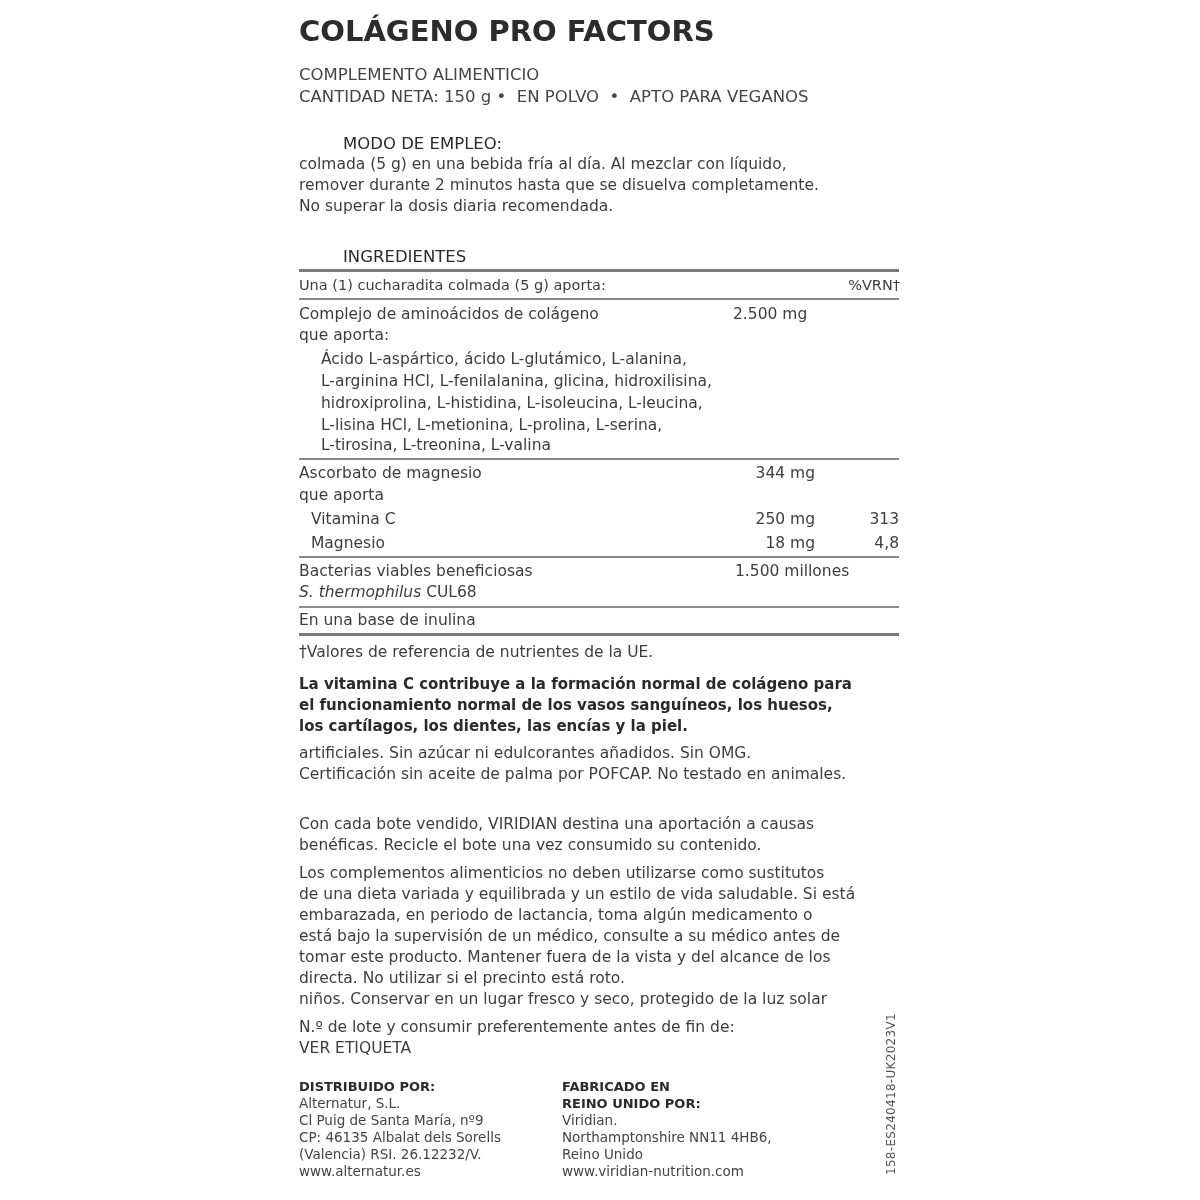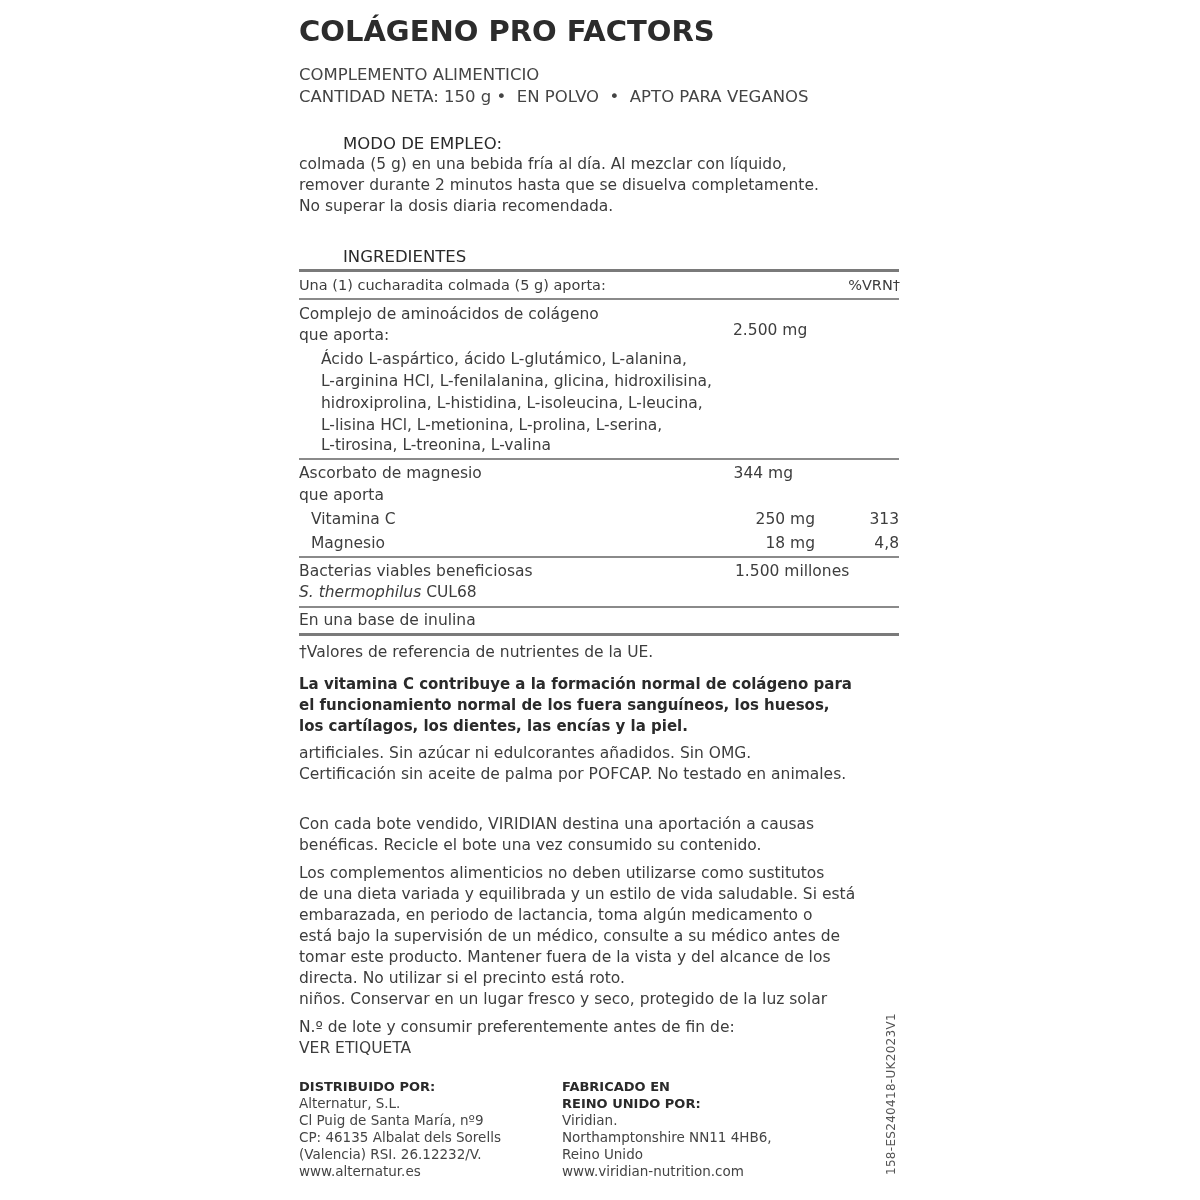--- a/index.html
+++ b/index.html
@@ -37,31 +37,31 @@
 </div>
 
 <div class="h2" style="top:247px">INGREDIENTES</div>
 <div class="hr thick" style="top:269px"></div>
 
 <div class="cell" style="left:299px; top:274px; font-size:14.5px">Una (1) cucharadita colmada (5 g) aporta:</div>
 <div class="cell right" style="right:300px; top:274px; font-size:14.5px">%VRN†</div>
 <div class="hr thin" style="top:298px"></div>
 
 <div class="cell" style="left:299px; top:303px">Complejo de aminoácidos de colágeno</div>
-<div class="cell" style="left:733px; top:319px">2.500 mg</div>
+<div class="cell" style="left:733px; top:303px">2.500 mg</div>
 <div class="cell" style="left:299px; top:324px">que aporta:</div>
 <div class="cell" style="left:321px; top:348px">Ácido L-aspártico, ácido L-glutámico, L-alanina,</div>
 <div class="cell" style="left:321px; top:370px">L-arginina HCl, L-fenilalanina, glicina, hidroxilisina,</div>
 <div class="cell" style="left:321px; top:392px">hidroxiprolina, L-histidina, L-isoleucina, L-leucina,</div>
 <div class="cell" style="left:321px; top:414px">L-lisina HCl, L-metionina, L-prolina, L-serina,</div>
 <div class="cell" style="left:321px; top:434px">L-tirosina, L-treonina, L-valina</div>
 <div class="hr thin" style="top:458px"></div>
 
 <div class="cell" style="left:299px; top:462px">Ascorbato de magnesio</div>
-<div class="cell right" style="right:407px; top:462px">344 mg</div>
+<div class="cell right" style="right:385px; top:462px">344 mg</div>
 <div class="cell" style="left:299px; top:484px">que aporta</div>
 <div class="cell" style="left:311px; top:508px">Vitamina C</div>
 <div class="cell right" style="right:385px; top:508px">250 mg</div>
 <div class="cell right" style="right:301px; top:508px">313</div>
 <div class="cell" style="left:311px; top:532px">Magnesio</div>
 <div class="cell right" style="right:385px; top:532px">18 mg</div>
 <div class="cell right" style="right:301px; top:532px">4,8</div>
 <div class="hr thin" style="top:556px"></div>
 
 <div class="cell" style="left:299px; top:560px">Bacterias viables beneficiosas</div>
@@ -69,21 +69,21 @@
 <div class="cell" style="left:299px; top:581px"><i>S. thermophilus</i><span> CUL68</span></div>
 <div class="hr thin" style="top:606px"></div>
 
 <div class="cell" style="left:299px; top:609px">En una base de inulina</div>
 <div class="hr thick" style="top:633px"></div>
 
 <div class="cell" style="left:299px; top:641px">†Valores de referencia de nutrientes de la UE.</div>
 
 <div class="para bold" style="top:674px; font-size:15px">
   <div>La vitamina C contribuye a la formación normal de colágeno para</div>
-  <div>el funcionamiento normal de los fuera sanguíneos, los huesos,</div>
+  <div>el funcionamiento normal de los vasos sanguíneos, los huesos,</div>
   <div>los cartílagos, los dientes, las encías y la piel.</div>
 </div>
 
 <div class="para" style="top:743px">
   <div>artificiales. Sin azúcar ni edulcorantes añadidos. Sin OMG.</div>
   <div>Certificación sin aceite de palma por POFCAP. No testado en animales.</div>
 </div>
 
 <div class="para" style="top:814px">
   <div>Con cada bote vendido, VIRIDIAN destina una aportación a causas</div>

